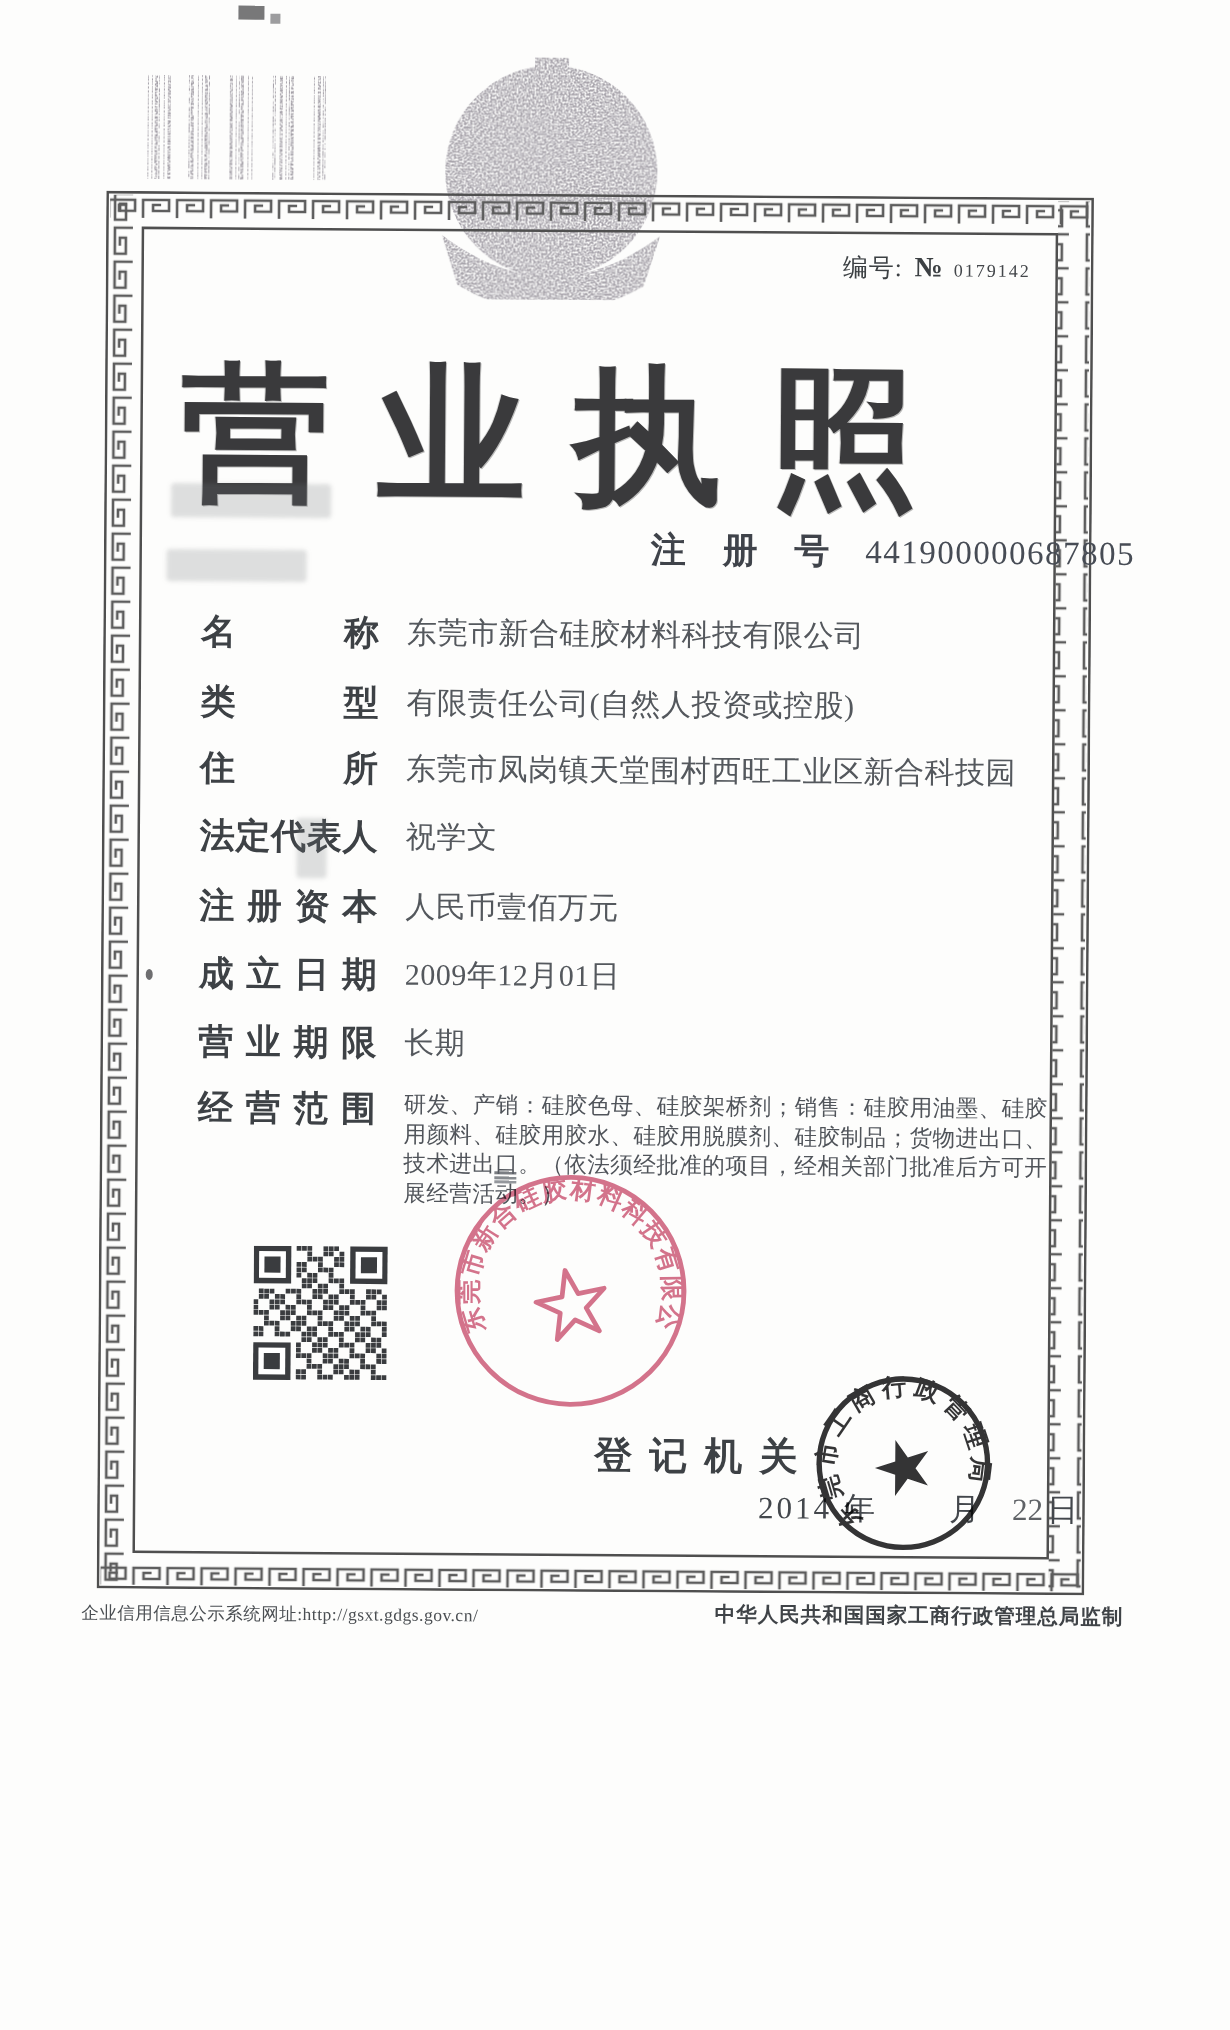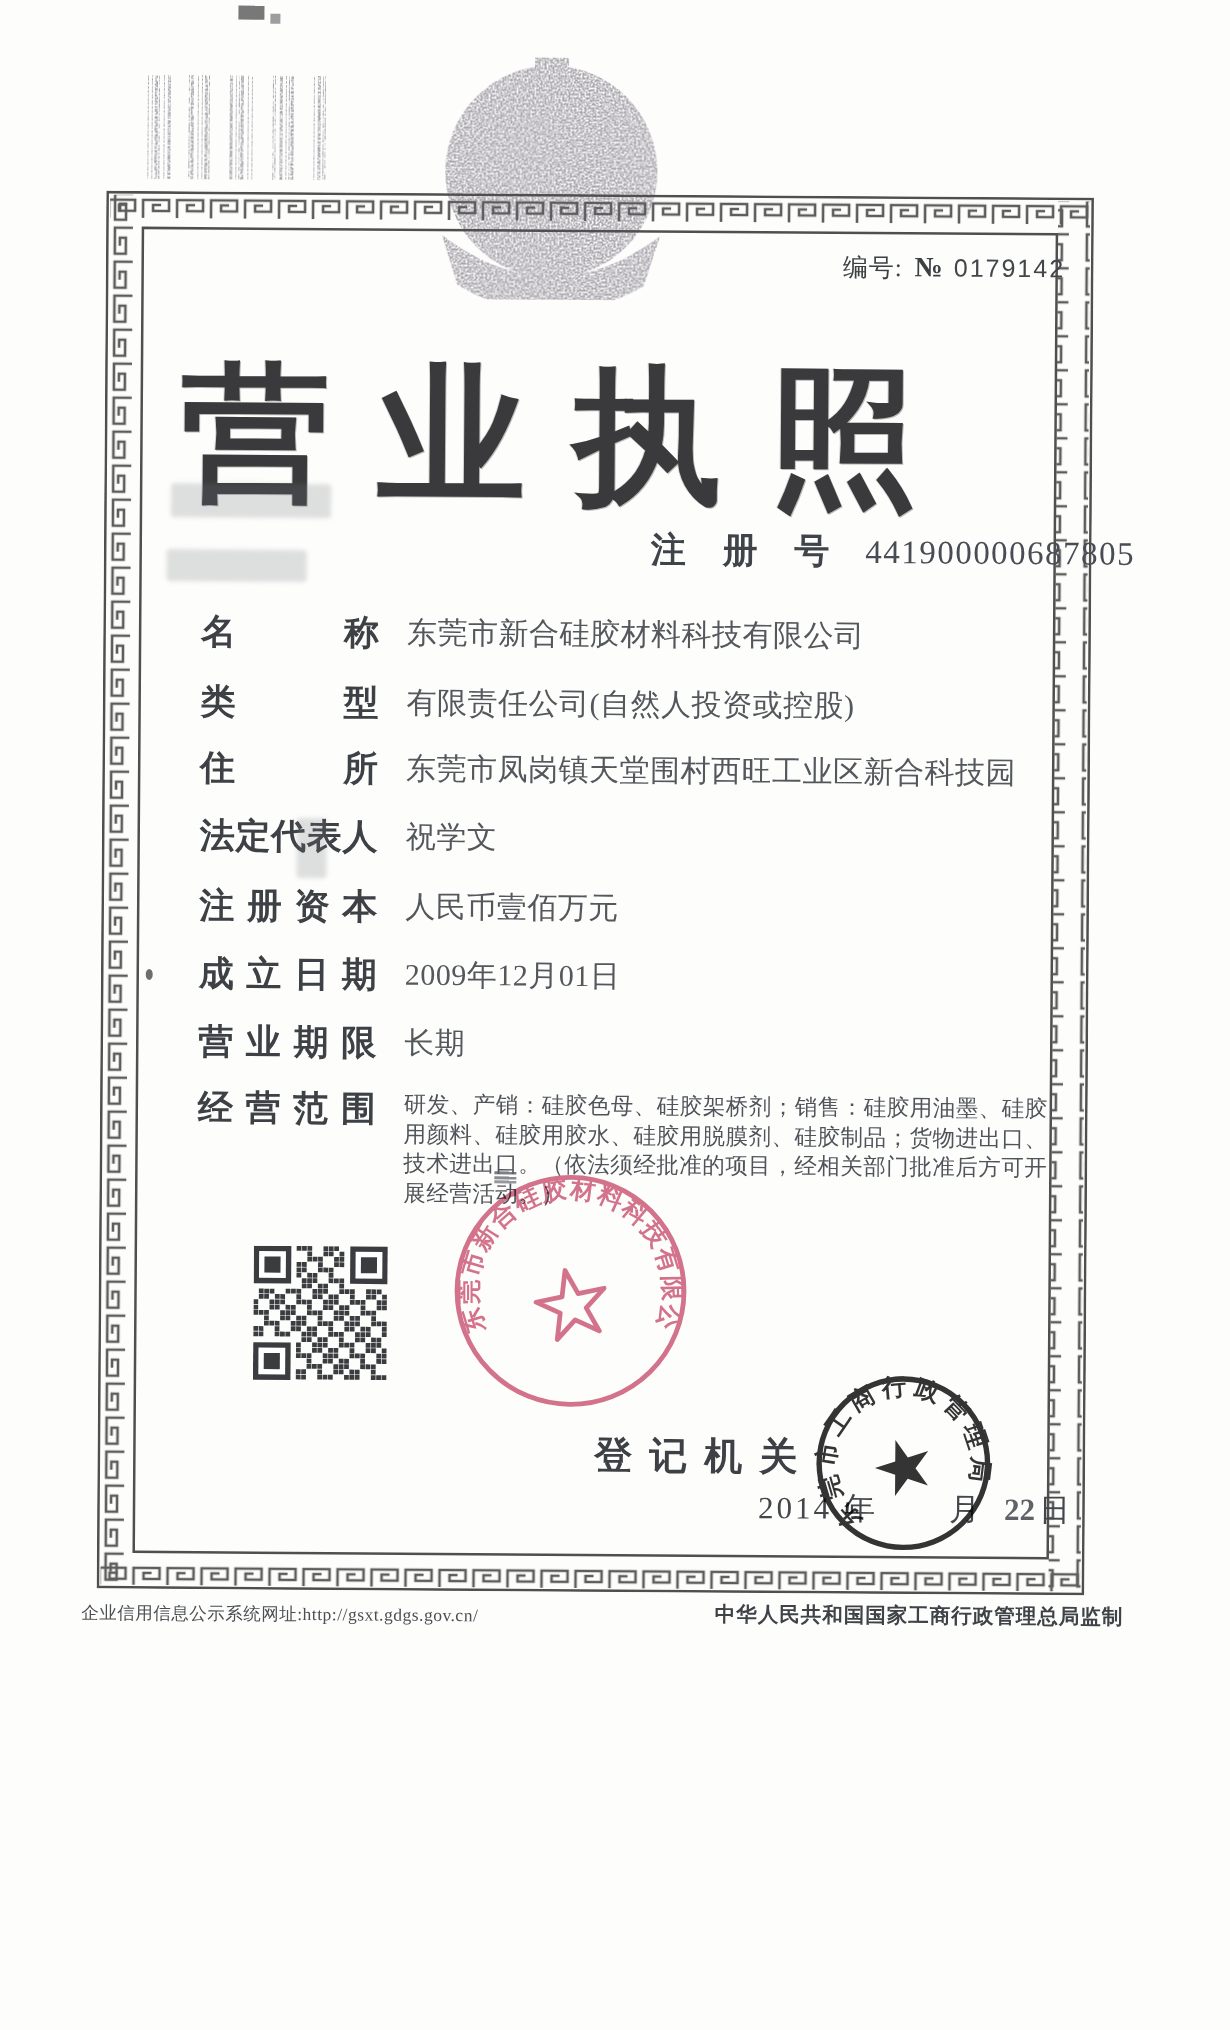--- a/index.html
+++ b/index.html
@@ -10,21 +10,21 @@
     font-family:"Liberation Serif","DejaVu Serif",serif;
   }
   .tilt { position:absolute; inset:0; transform:rotate(0.4deg); transform-origin:48% 18%; }
 
   svg.emblem   { position:absolute; left:383px; top:50px;  width:334px; height:250px; opacity:.88; }
   svg.barcode  { position:absolute; left:133px; top:72px;  width:200px; height:116px; opacity:.92; }
   svg.frame    { position:absolute; left:105px; top:194px; width:988px; height:1398px; }
 
   .serial { position:absolute; left:842px; top:249px; color:#3c4043; font-size:25px; letter-spacing:1px; white-space:nowrap; }
   .serial .no-sign { font-weight:bold; font-size:28px; margin:0 10px 0 12px; }
-  .serial .num { font-family:Liberation Sans, sans-serif; font-size:25px; letter-spacing:2px; color:#43464a; }
+  .serial .num { font-family:Liberation Serif, serif; font-size:18px; letter-spacing:2px; color:#43464a; }
 
   .title {
     position:absolute; left:0; top:338px; width:1100px; text-align:center;
     font-size:148px; font-weight:bold; color:#3a3a3c; letter-spacing:48px; text-indent:48px;
     white-space:nowrap; text-shadow:1px 1px 0 rgba(60,60,60,.35), -1px 0 0 rgba(90,90,90,.25);
     font-family:"Liberation Sans","DejaVu Sans",sans-serif;
   }
 
   .regno { position:absolute; left:652px; top:526px; white-space:nowrap; }
   .regno-label { font-size:35px; color:#3f434a; font-weight:600; letter-spacing:14px; margin-right:18px; }
@@ -45,21 +45,21 @@
   svg.qr { position:absolute; left:260px; top:1248px; width:134px; height:140px; }
 
   svg.seal-red  { position:absolute; left:452px; top:1166px; width:250px; height:250px; mix-blend-mode:multiply; opacity:.85; }
   svg.seal-black{ position:absolute; left:818px; top:1368px; width:186px; height:186px; mix-blend-mode:multiply; opacity:.9; }
 
   .authority { position:absolute; left:602px; top:1430px; font-size:38px; font-weight:600; color:#3d4145; letter-spacing:17px; white-space:nowrap; }
   .dateline  { position:absolute; left:750px; top:1486px; font-size:31px; color:#43474c; white-space:nowrap; }
   .dateline .y { letter-spacing:3px;margin-left:16px; }
   .dateline .u1 { margin-left:12px; }
   .dateline .u2 { margin-left:74px; }
-  .dateline .d  { margin-left:24px; opacity:.85;font-weight:bold; }
+  .dateline .d  { margin-left:32px; opacity:.85; }
   .dateline .u3 { margin-left:4px; }
 
   .footer-left  { position:absolute; left:90px;  top:1604px; font-size:17.5px; color:#4a4e52; letter-spacing:0.5px; }
   .footer-right { position:absolute; left:698px; top:1599px; width:434px; font-size:20.5px; font-weight:600; color:#3f4347; text-align:right; letter-spacing:1px; }
 
   .speck { position:absolute; background:#3e3e42; }
   .smudge { position:absolute; background:rgba(110,112,120,.22); filter:blur(2px); border-radius:3px; }
   .tri-bar { position:absolute; width:22px; height:3px; background:#5a5e64; box-shadow:0 5px 0 #6a6e74, 0 9px 0 #7a7e84; opacity:.8; }
 </style>
 </head>

